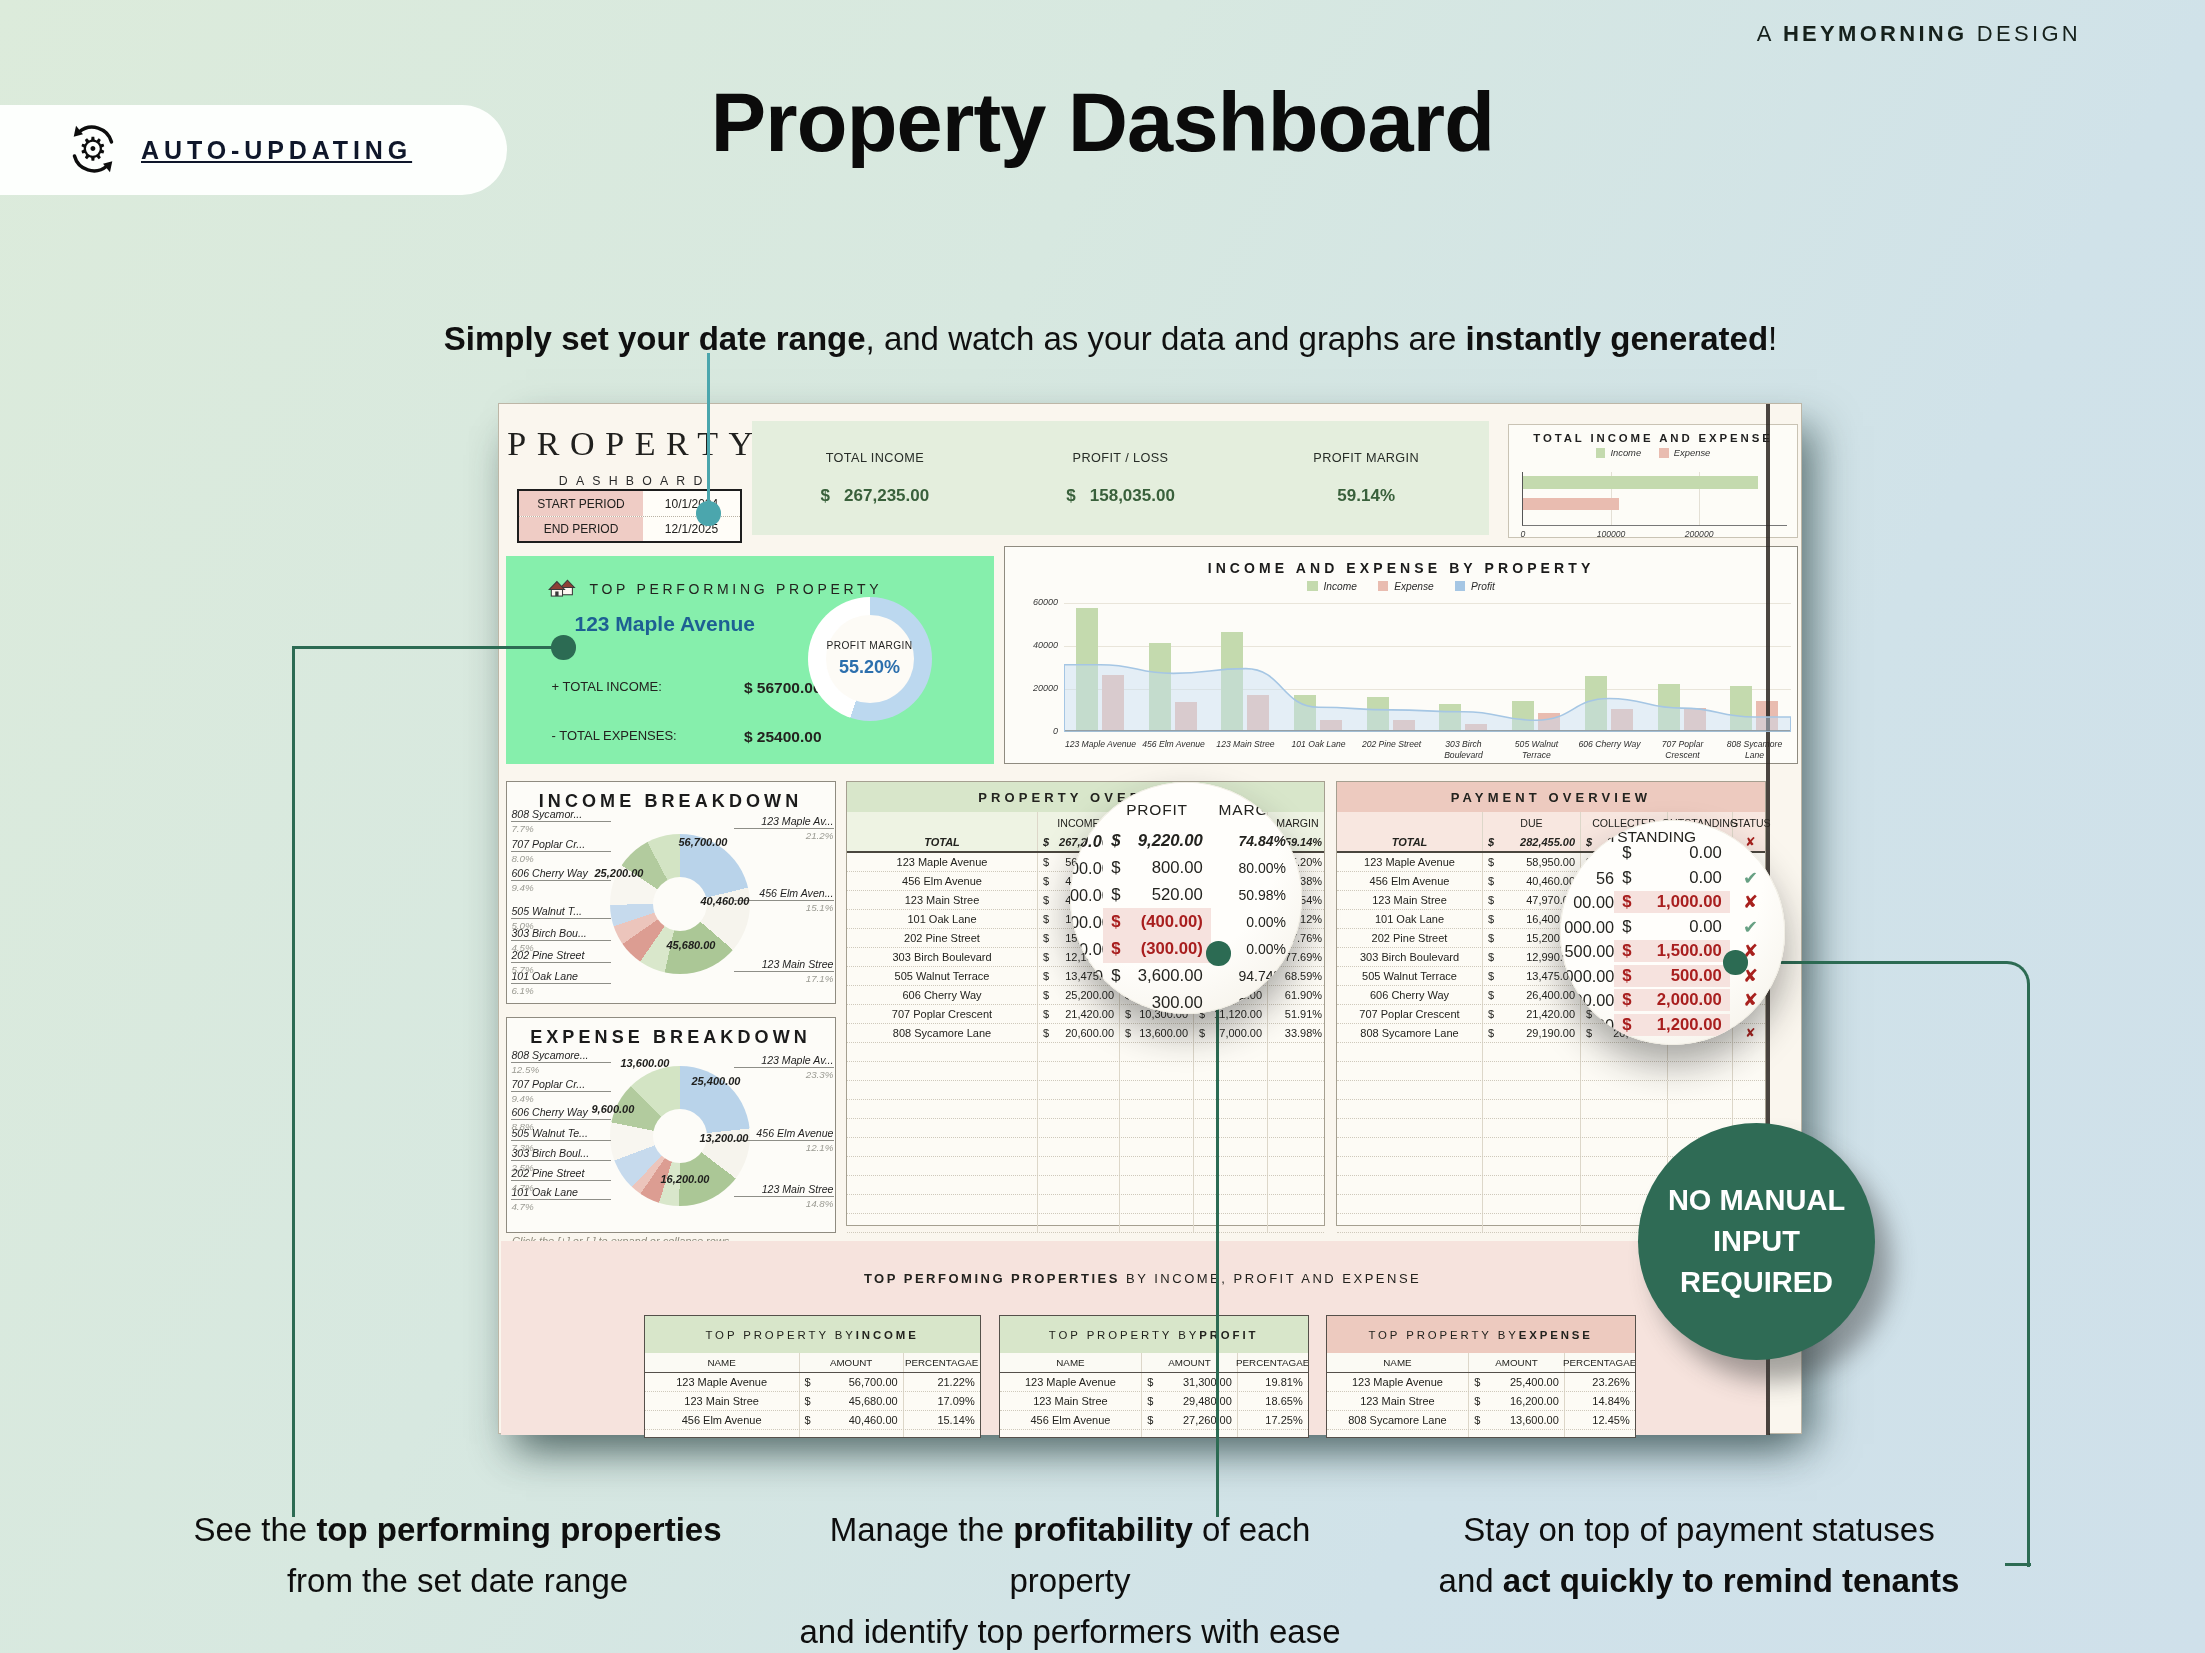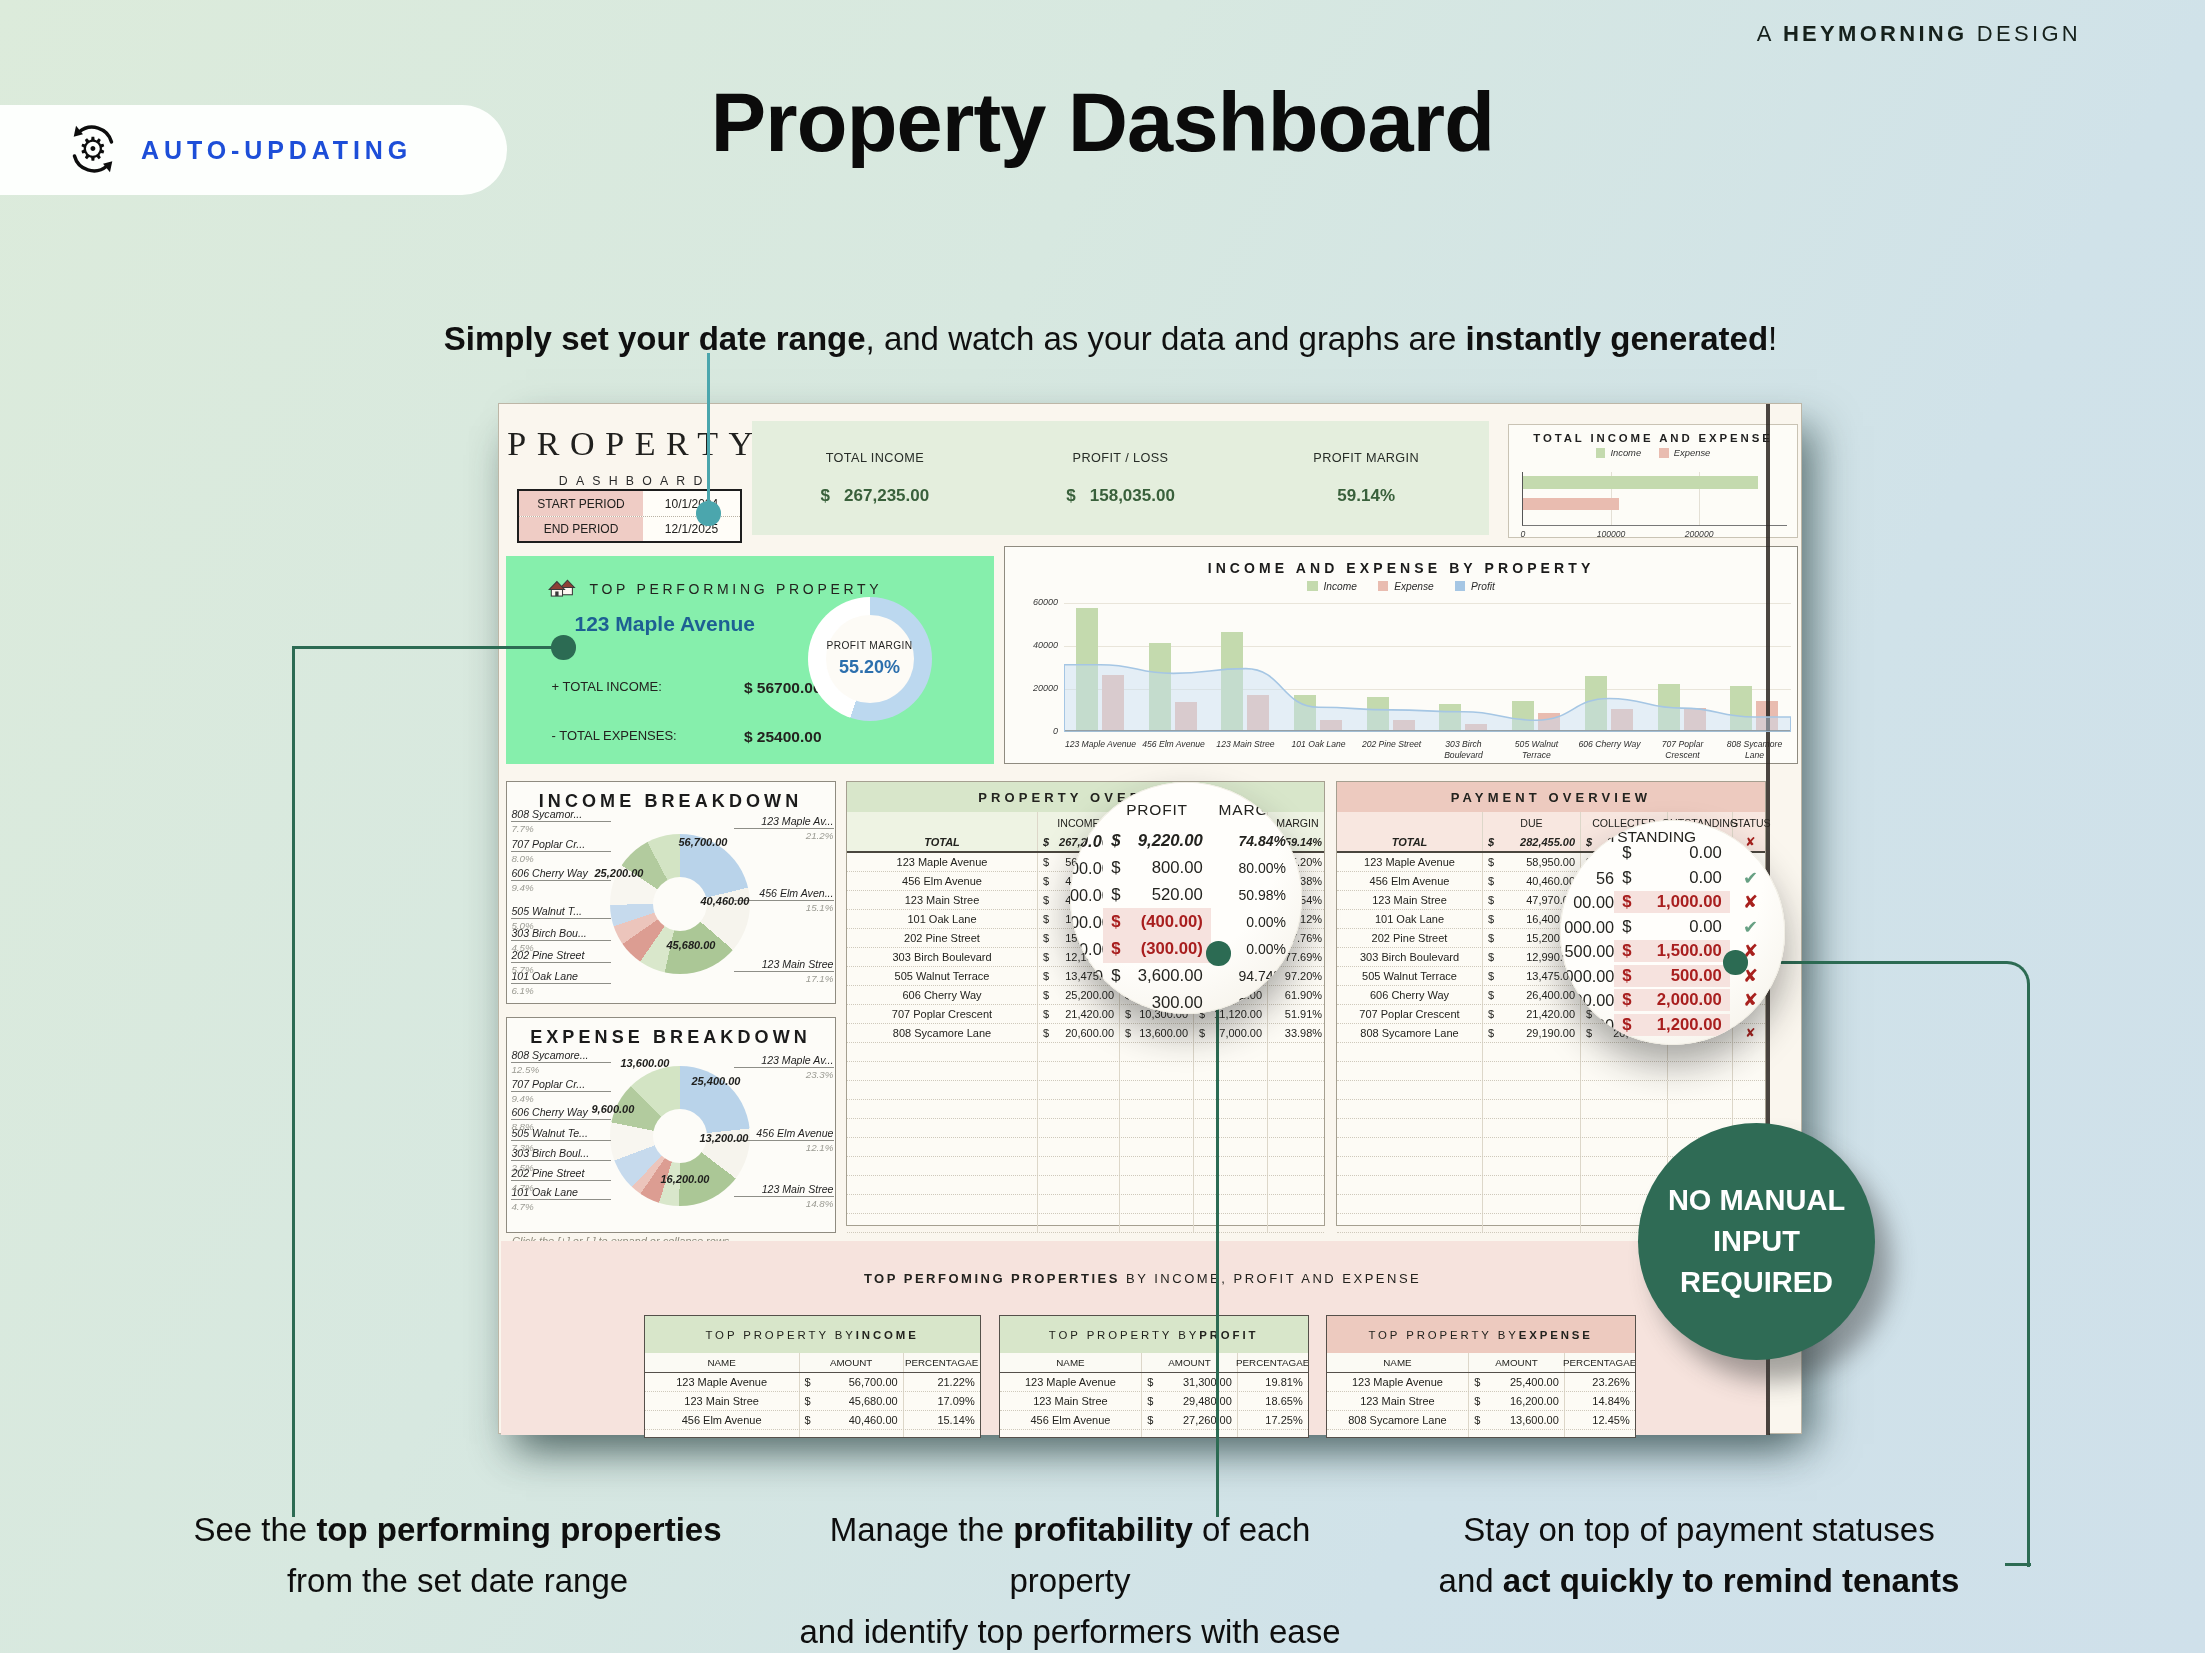--- a/index.html
+++ b/index.html
@@ -6,21 +6,21 @@
   body { font-family:"Liberation Sans","DejaVu Sans",sans-serif; }
   .stage { position:relative; width:2205px; height:1654px; overflow:hidden;
            background:linear-gradient(118deg,#dcebdb 0%,#d7e8e0 38%,#d0e2e9 72%,#cfe0ea 100%); color:#1c1c1c; }
   .abs { position:absolute; }
   .b { font-weight:bold; }
 
   
   .credit { top:21px; right:124px; font-size:22px; letter-spacing:3.3px; color:#16211c; }
   .pill { left:-57px; top:105px; width:564px; height:90px; background:#fdfffd; border-radius:49px;
           display:flex; align-items:center; gap:21px; padding-left:123px; }
-  .pill-label { font-size:25px; font-weight:bold; letter-spacing:4.9px; color:#1d4ed8; }
+  .pill-label { font-size:25px; font-weight:bold; letter-spacing:4.9px; color:#0f172a;text-decoration:underline; }
   .main-title { left:0; right:0; top:75px; text-align:center; font-size:83px; font-weight:bold;
                 letter-spacing:-0.8px; color:#0b0b0b; }
   .subtitle { left:0; right:0; top:229px; text-align:center; font-size:34px; letter-spacing:3.3px; color:#161616; }
   .callout-top { left:0; right:0; top:320px; text-align:center; font-size:33px; color:#101010;padding-left:16px; }
 
   
   .page { left:498px; top:403px; width:1304px; height:1031px; background:#faf6ee;
           border:0.8px solid #bdb6a6; box-shadow:21px 16.3px 38px -6.5px rgba(30,56,56,.5), 0 28px 38px -11.4px rgba(30,56,56,.45); }
   .sheet-edge { left:1267px; top:0; width:4.1px; height:1031px; background:#2a2520; opacity:.85; }
 
@@ -536,21 +536,21 @@
             <span>13,475.00</span>
           </div>
           <div class="st-cell cell-acct">
             <span>$</span>
             <span>8,005.00</span>
           </div>
           <div class="st-cell cell-acct">
             <span>$</span>
             <span>5,470.00</span>
           </div>
-          <div class="st-cell cell-pct">97.20%</div>
+          <div class="st-cell cell-pct">68.59%</div>
         </div>
         <div class="st-row" style="grid-template-columns: 190px 82px 74px 74px 60px;">
           <div class="st-cell cell-name">606 Cherry Way</div>
           <div class="st-cell cell-acct">
             <span>$</span>
             <span>25,200.00</span>
           </div>
           <div class="st-cell cell-acct">
             <span>$</span>
             <span>9,600.00</span>

